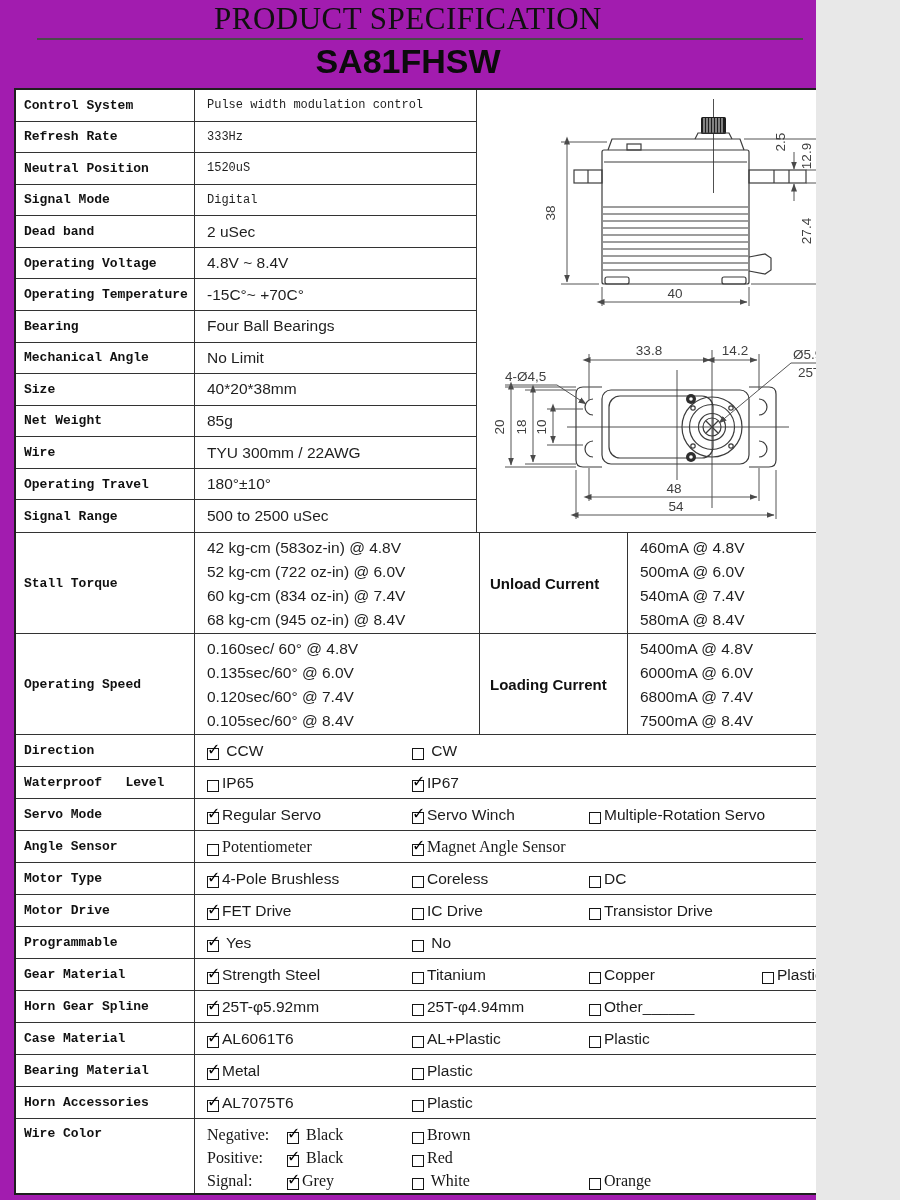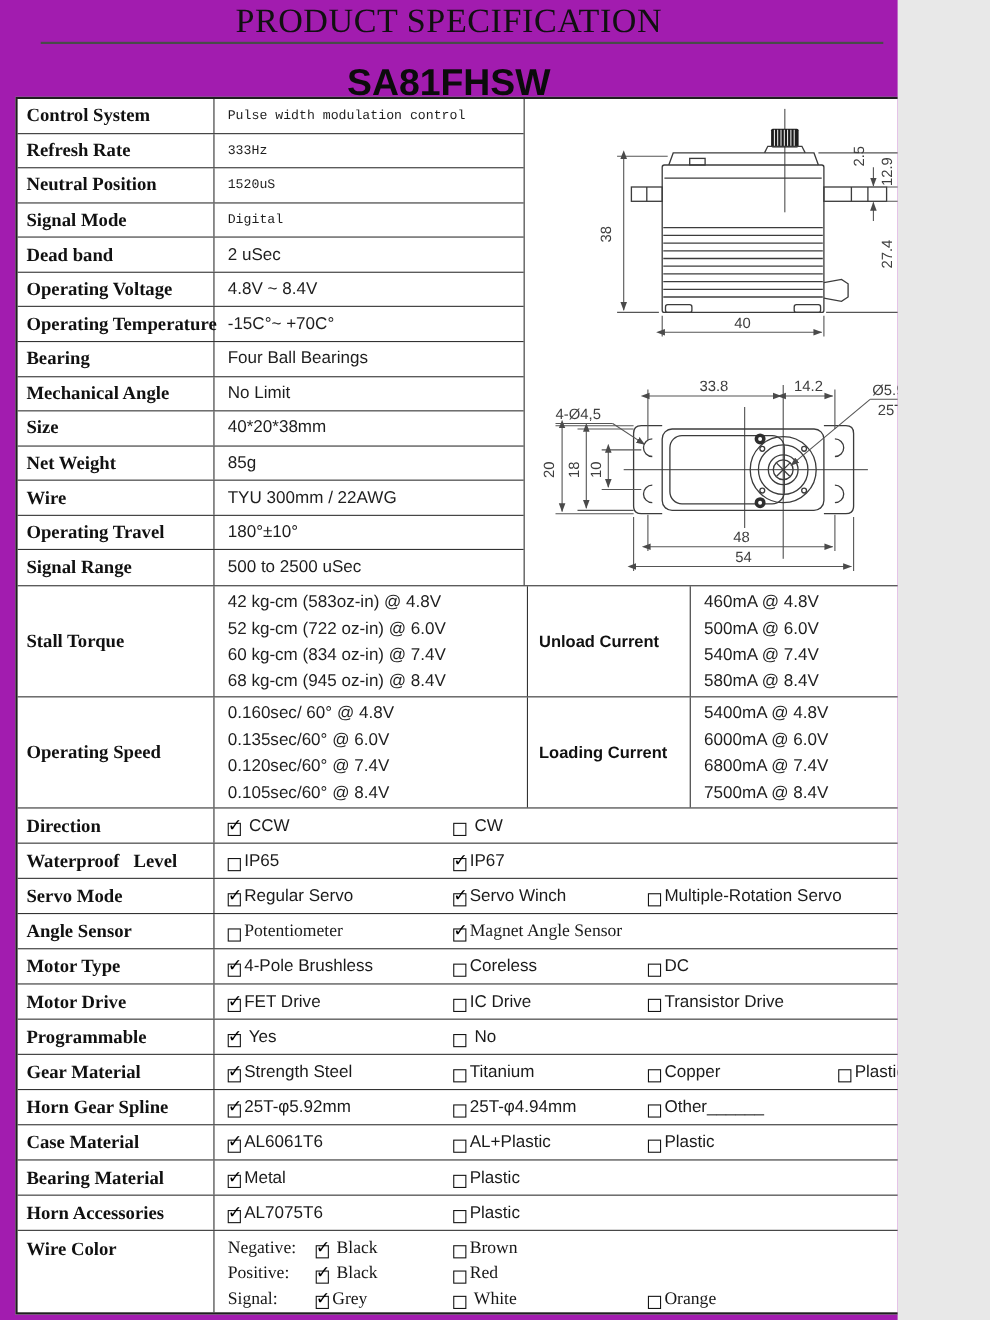--- a/index.html
+++ b/index.html
@@ -1,27 +1,27 @@
 <!DOCTYPE html>
 <html><head>
 <meta charset="utf-8">
 <style>
   *{box-sizing:border-box;margin:0;padding:0}
   body{background:#e8e8e8}
   .page{width:816px;height:1200px;background:#a21caf;font-family:"Liberation Sans",sans-serif;color:#1b1b1b;position:relative;overflow:hidden}
   .title{font-family:"Liberation Serif",serif;font-size:31px;text-align:center;padding-top:1px;letter-spacing:.5px;color:#101010}
   .rule{height:2px;background:#4a4a4a;margin:1px 13px 0 37px}
-  .model{font-weight:bold;font-size:34px;text-align:center;margin-top:16px;color:#0b0b0b}
+  .model{font-weight:bold;font-size:34px;text-align:center;margin-top:2px;color:#0b0b0b}
   .spec-table{position:absolute;left:14px;top:88px;width:872px;border:2px solid #1f1f1f;background:#fff}
   .top{display:flex;height:442px}
   .top-left{width:464px;display:grid;grid-template-rows:repeat(14,1fr)}
   .srow{display:flex;border-bottom:1.5px solid #333}
   .srow:last-child{border-bottom:none}
   .lblcell{width:179px;border-right:1.5px solid #333;display:flex;align-items:center;padding-left:8px;
-           font-family:Liberation Serif, serif;font-weight:bold;font-size:17px;white-space:pre;color:#111;flex:none}
+           font-family:Liberation Mono, monospace;font-weight:bold;font-size:13px;white-space:pre;color:#111;flex:none}
   .valcell{flex:1;display:flex;align-items:center;padding-left:12px;font-size:15.5px;color:#1e1e1e}
   .serifv{font-family:Liberation Mono, monospace;font-size:12px}
   .drawing-cell{width:408px;border-left:1.5px solid #333;flex:none}
   .trow{display:flex;height:101px;border-top:1.5px solid #333}
   .tvals{width:285px;border-right:1.5px solid #333;padding:3px 0 0 12px;flex:none}
   .tlabel2{width:148px;border-right:1.5px solid #333;display:flex;align-items:center;padding-left:10px;
            font-family:Liberation Sans, sans-serif;font-weight:bold;font-size:15px;flex:none;color:#111}
   .tvals2{flex:1;padding:3px 12px 0 12px}
   .tline{height:24px;line-height:24px;font-size:15.5px;color:#1e1e1e}
   .orow{display:flex;height:32px;border-top:1.5px solid #333}

